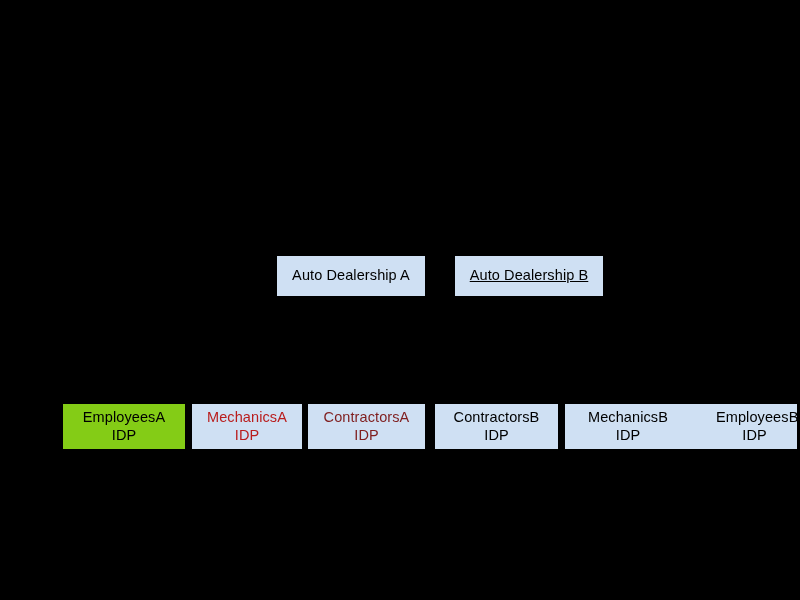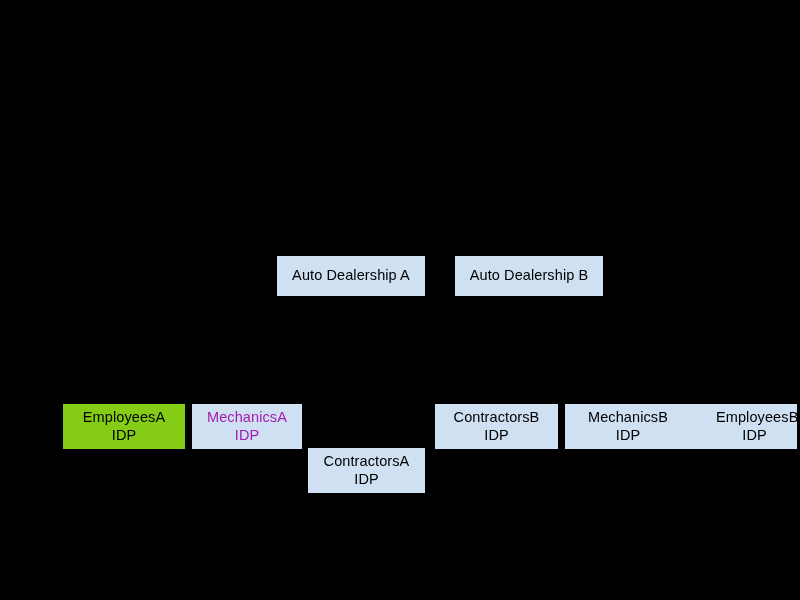--- a/index.html
+++ b/index.html
@@ -44,33 +44,33 @@
 </style>
 </head>
 <body>
 
 <div id="canvas">
 
 
   <div class="node" id="n-dealership-a" style="left: 277px; top: 256px; width: 148px; height: 40px; background: rgb(207, 224, 243); color: rgb(0, 0, 0); align-items: center;">
     <span class="node-label">Auto Dealership A</span>
   </div>
-  <div class="node" id="n-dealership-b" style="left: 455px; top: 256px; width: 148px; height: 40px; background: rgb(207, 224, 243); color: rgb(0, 0, 0);">
+  <div class="node" id="n-dealership-b" style="left: 455px; top: 256px; width: 148px; height: 40px; background: rgb(207, 224, 243); color: rgb(0, 0, 0); text-decoration: underline;">
     <span class="node-label">Auto Dealership B</span>
   </div>
 
   <div class="node" id="n-employeesa-idp" style="left: 63px; top: 404px; width: 122px; height: 45px; background: #84cc16; color: rgb(0, 0, 0);">
     <span class="node-label">EmployeesA
 IDP</span>
   </div>
-  <div class="node" id="n-mechanicsa-idp" style="left: 192px; top: 404px; width: 110px; height: 45px; background: rgb(207, 224, 243); color: #a21caf;">
+  <div class="node" id="n-mechanicsa-idp" style="left: 192px; top: 404px; width: 110px; height: 45px; background: rgb(207, 224, 243); color: #b91c1c;">
     <span class="node-label">MechanicsA
 IDP</span>
   </div>
-  <div class="node" id="n-contractorsa-idp" style="left: 308px; top: 404px; width: 117px; height: 45px; background: rgb(207, 224, 243); color: #000000; margin-top: 44px;">
+  <div class="node" id="n-contractorsa-idp" style="left: 308px; top: 404px; width: 117px; height: 45px; background: rgb(207, 224, 243); color: #7f1d1d;">
     <span class="node-label">ContractorsA
 IDP</span>
   </div>
   <div class="node" id="n-contractorsb-idp" style="left: 435px; top: 404px; width: 123px; height: 45px; background: rgb(207, 224, 243); color: rgb(0, 0, 0);">
     <span class="node-label">ContractorsB
 IDP</span>
   </div>
   <div class="node" id="n-mechanicsb-idp" style="left: 565px; top: 404px; width: 126px; height: 45px; background: rgb(207, 224, 243); color: rgb(0, 0, 0); justify-content: center;">
     <span class="node-label">MechanicsB
 IDP</span>

